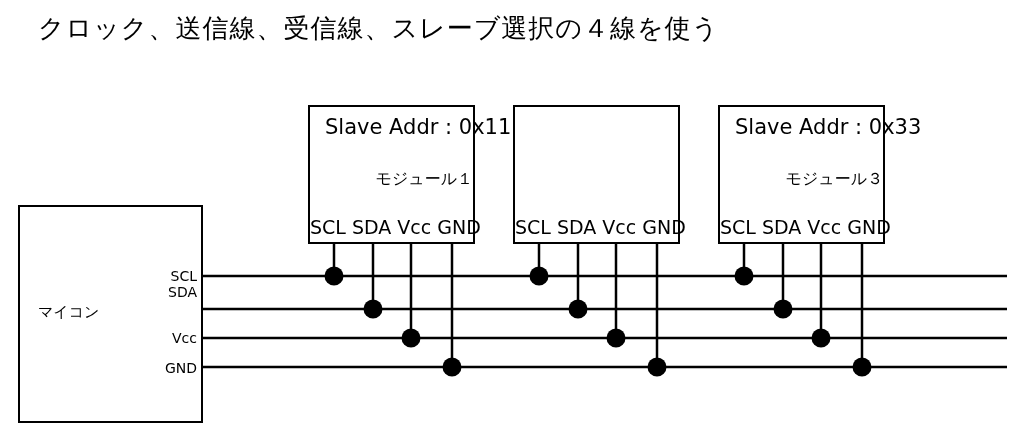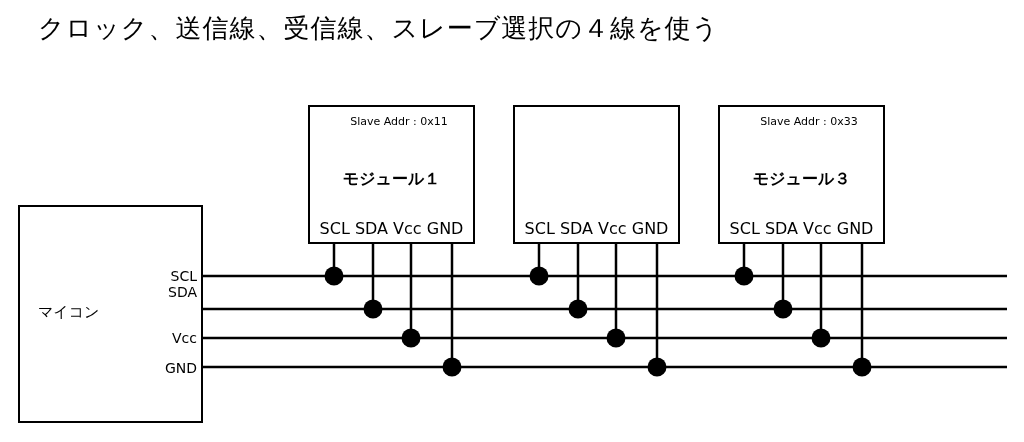--- a/index.html
+++ b/index.html
@@ -6,23 +6,23 @@
     body { width: 1024px; height: 442px; position: relative; overflow: hidden;
            font-family: "DejaVu Sans", "Liberation Sans", sans-serif; color: #000; }
     .title { position: absolute; left: 38px; top: 6px; font-size: 26px; letter-spacing: 1px;
              white-space: nowrap; line-height: 44px; }
     svg.wires { position: absolute; left: 0; top: 0; }
     .box { position: absolute; border: 2.5px solid #000; box-sizing: border-box; background: #fff; }
     .mcu { left: 18px; top: 205px; width: 185px; height: 218px; }
     .mcu-name { position: absolute; left: 18px; top: 96px; font-size: 15px; }
     .pin { position: absolute; right: 4px; font-size: 14px; line-height: 24px; text-align: center; }
     .module { top: 105px; width: 167px; height: 139px; }
-    .addr { position: absolute; left: 15px; right: 0; top: 8px; text-align: center; font-size: 11px; white-space: nowrap; }
-    .mname { position: absolute; left: 0; right: 0; top: 62px; text-align: center; font-size: 16px; white-space: nowrap; font-weight: bold; }
-    .mpins { position: absolute; left: 0; right: 0; bottom: 4px; text-align: center; font-size: 16px; white-space: nowrap; word-spacing: 0px; }
+    .addr { position: absolute; left: 15px; right: 0; top: 8px; text-align: center; font-size: 21px; white-space: nowrap; }
+    .mname { position: absolute; left: 0; right: 0; top: 62px; text-align: right; font-size: 16px; white-space: nowrap; }
+    .mpins { position: absolute; left: 0; right: 0; bottom: 4px; text-align: center; font-size: 19px; white-space: nowrap; word-spacing: 0px; }
   </style>
 </head>
 <body>
 
 <div class="title">クロック、送信線、受信線、スレーブ選択の４線を使う</div>
 
 <svg class="wires" width="1024" height="442" viewBox="0 0 1024 442">
   <g id="bus-group">
       <line x1="202" x2="1007" y1="276" y2="276" stroke="#000000" stroke-width="2.5"></line>
       <line x1="202" x2="1007" y1="309" y2="309" stroke="#000000" stroke-width="2.5"></line>

